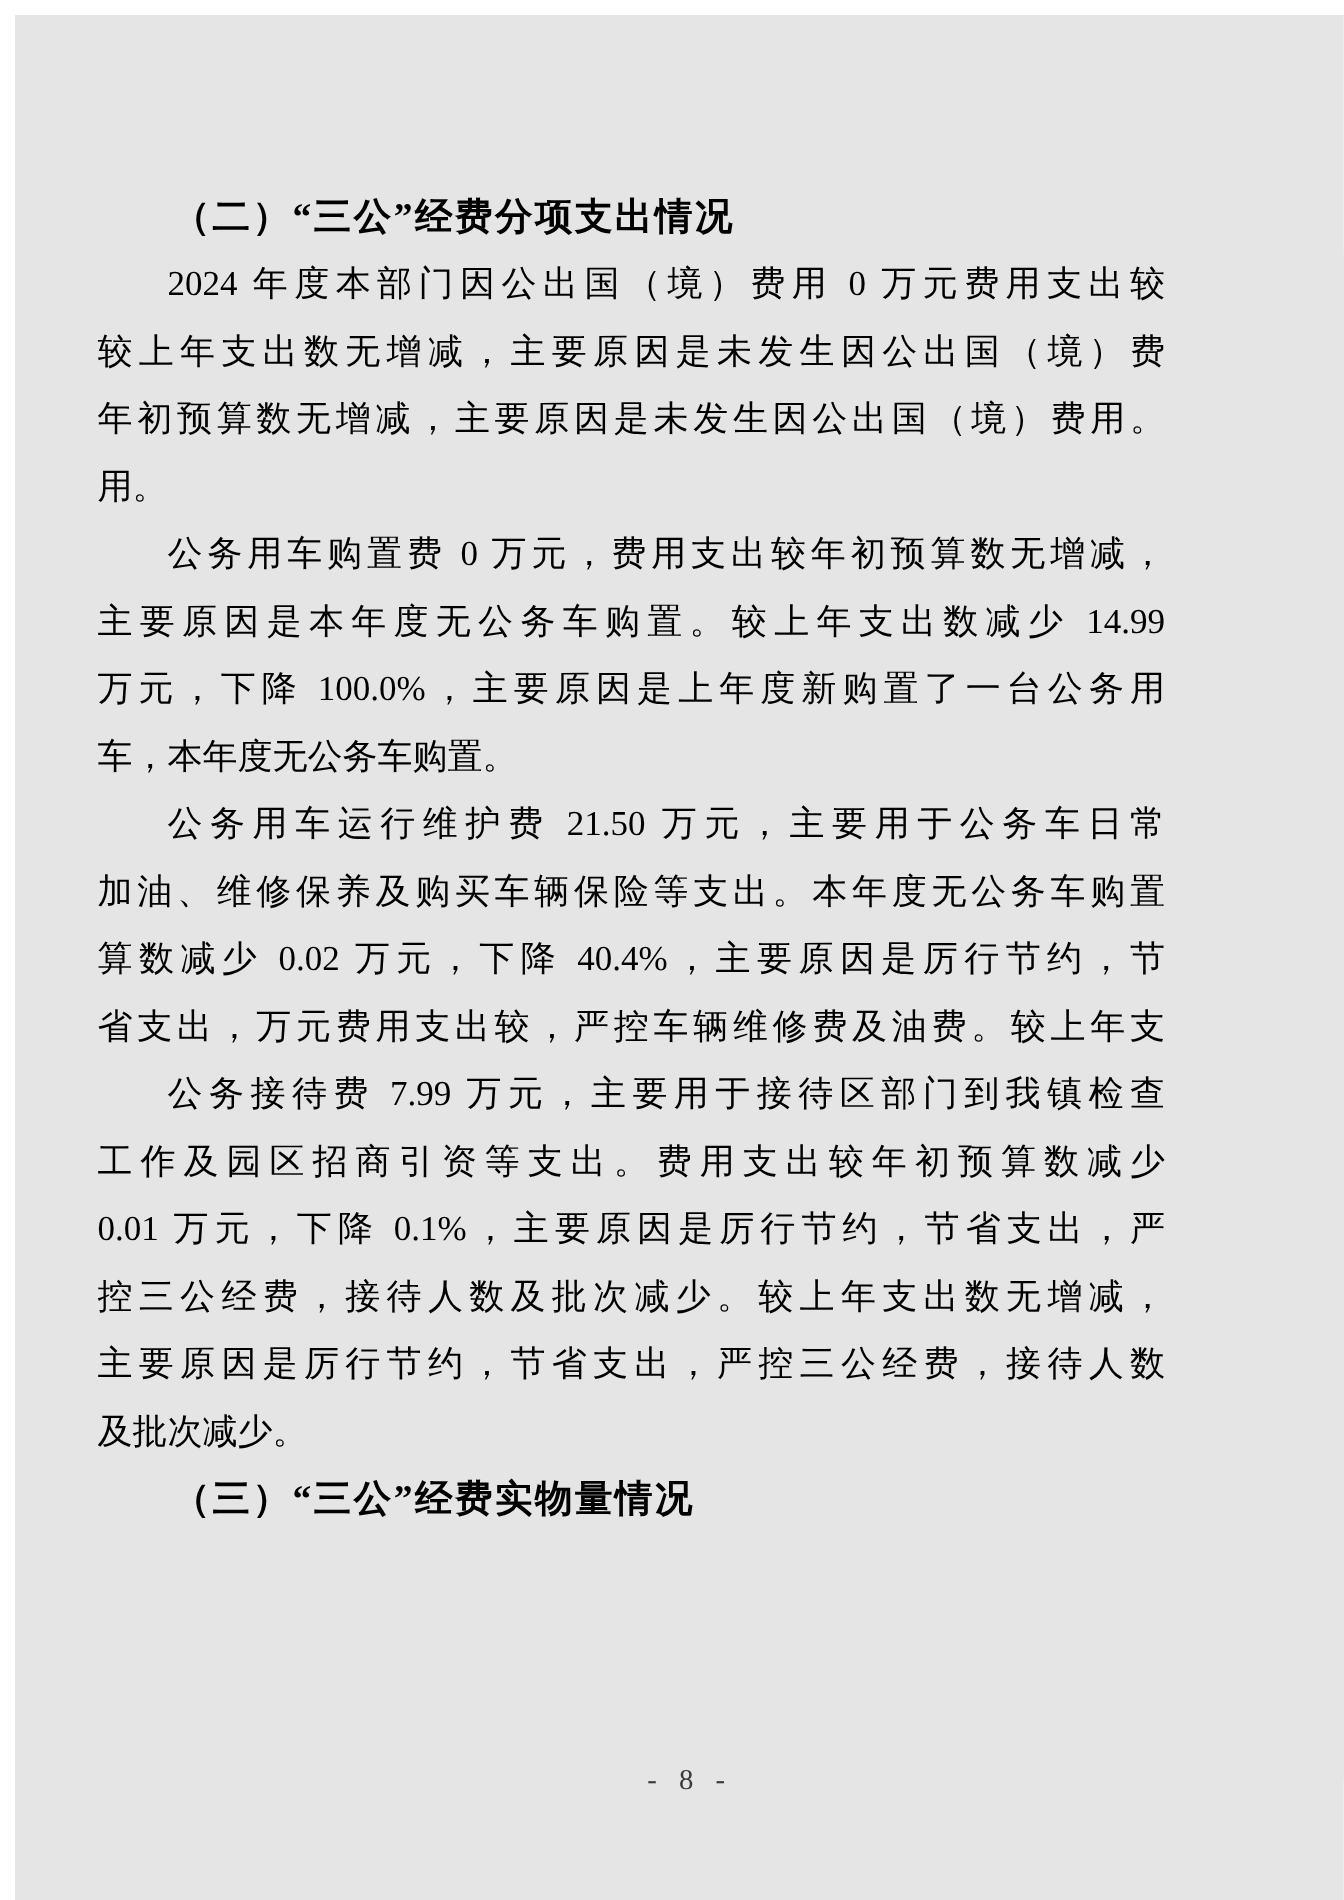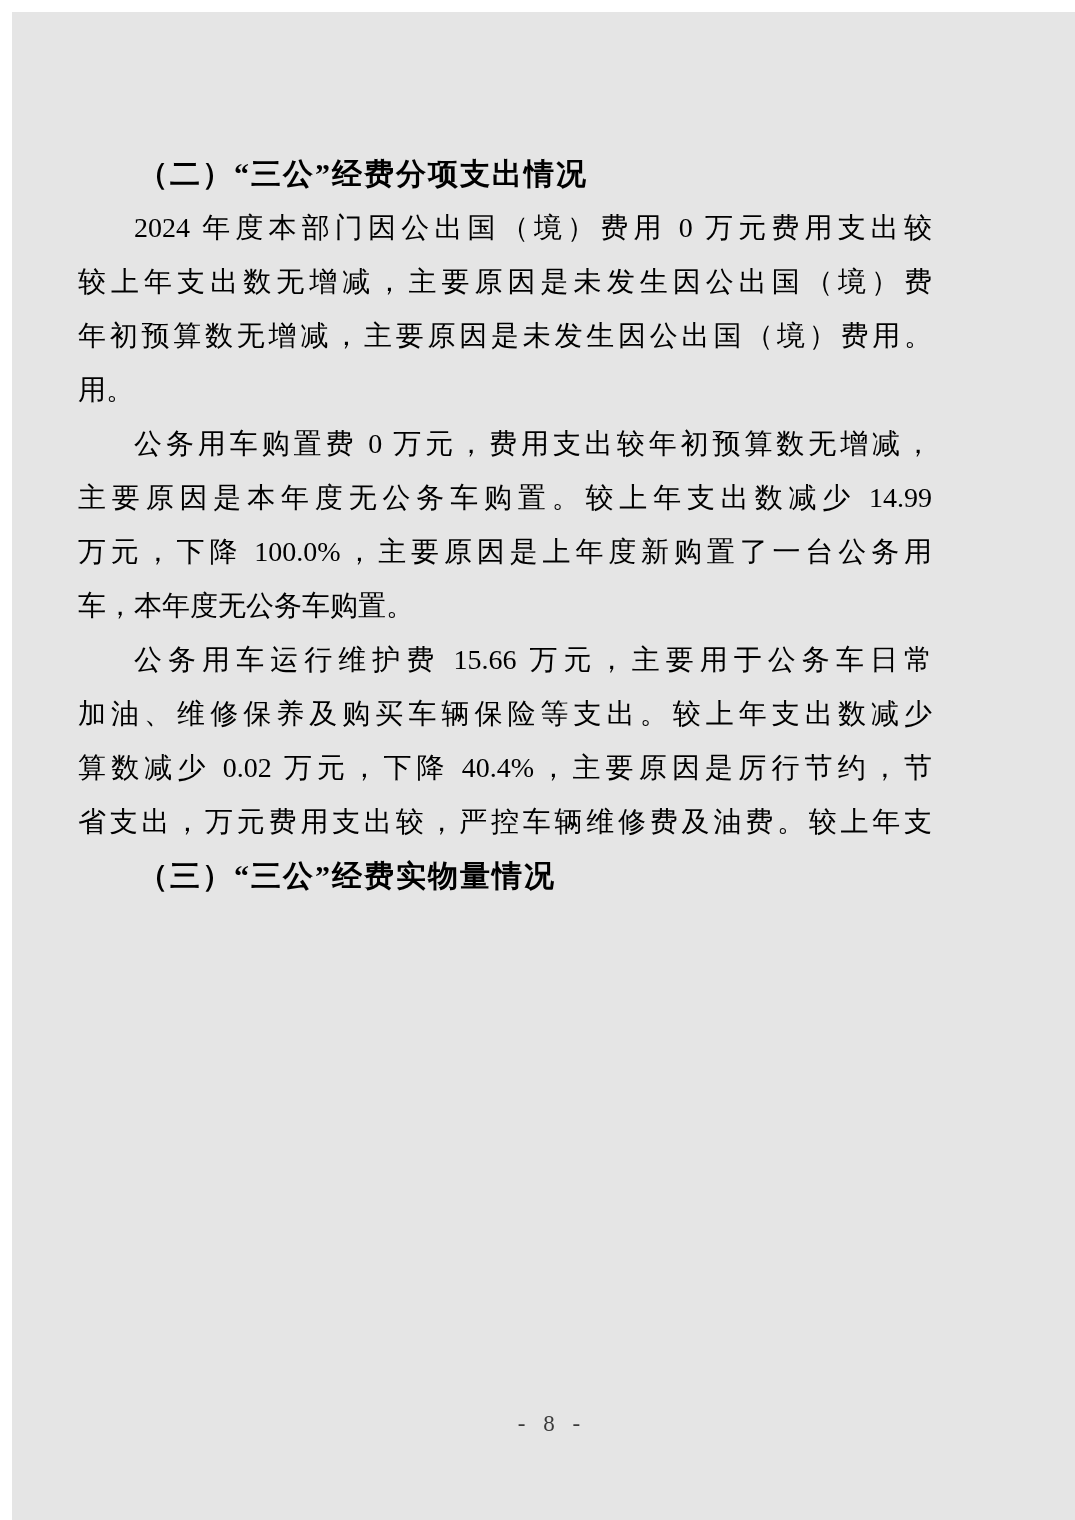--- a/index.html
+++ b/index.html
@@ -63,23 +63,31 @@
         <div class="line">年初预算数无增减，主要原因是未发生因公出国（境）费用。</div>
         <div class="line last">用。</div>
       </div>
       <div class="para">
         <div class="line first">公务用车购置费 0 万元，费用支出较年初预算数无增减，</div>
         <div class="line">主要原因是本年度无公务车购置。较上年支出数减少 14.99</div>
         <div class="line">万元，下降 100.0%，主要原因是上年度新购置了一台公务用</div>
         <div class="line last">车，本年度无公务车购置。</div>
       </div>
       <div class="para">
-        <div class="line first">公务用车运行维护费 15.66 万元，主要用于公务车日常</div>
-        <div class="line">加油、维修保养及购买车辆保险等支出。较上年支出数减少</div>
+        <div class="line first">公务用车运行维护费 21.50 万元，主要用于公务车日常</div>
+        <div class="line">加油、维修保养及购买车辆保险等支出。本年度无公务车购置</div>
         <div class="line">算数减少 0.02 万元，下降 40.4%，主要原因是厉行节约，节</div>
         <div class="line">省支出，万元费用支出较，严控车辆维修费及油费。较上年支</div>
+      </div>
+      <div class="para">
+        <div class="line first">公务接待费 7.99 万元，主要用于接待区部门到我镇检查</div>
+        <div class="line">工作及园区招商引资等支出。费用支出较年初预算数减少</div>
+        <div class="line">0.01 万元，下降 0.1%，主要原因是厉行节约，节省支出，严</div>
+        <div class="line">控三公经费，接待人数及批次减少。较上年支出数无增减，</div>
+        <div class="line">主要原因是厉行节约，节省支出，严控三公经费，接待人数</div>
+        <div class="line last">及批次减少。</div>
       </div>
       <div class="heading">（三）“三公”经费实物量情况</div>
     </div>
   <div class="footer">
     <span>- 8 -</span>
   </div>
 </div>
 
 </body></html>

